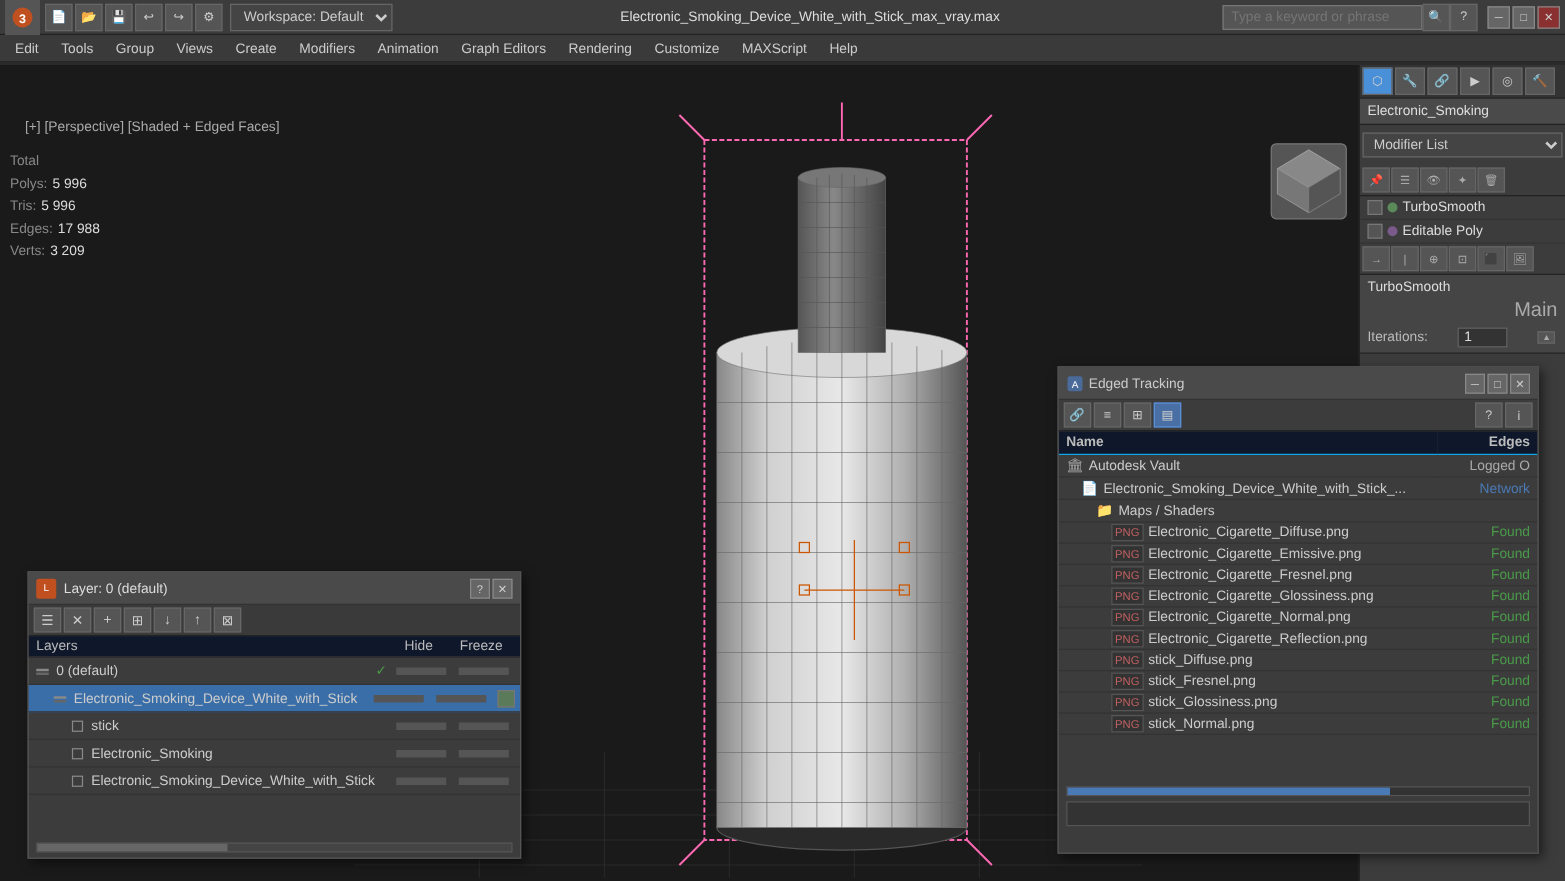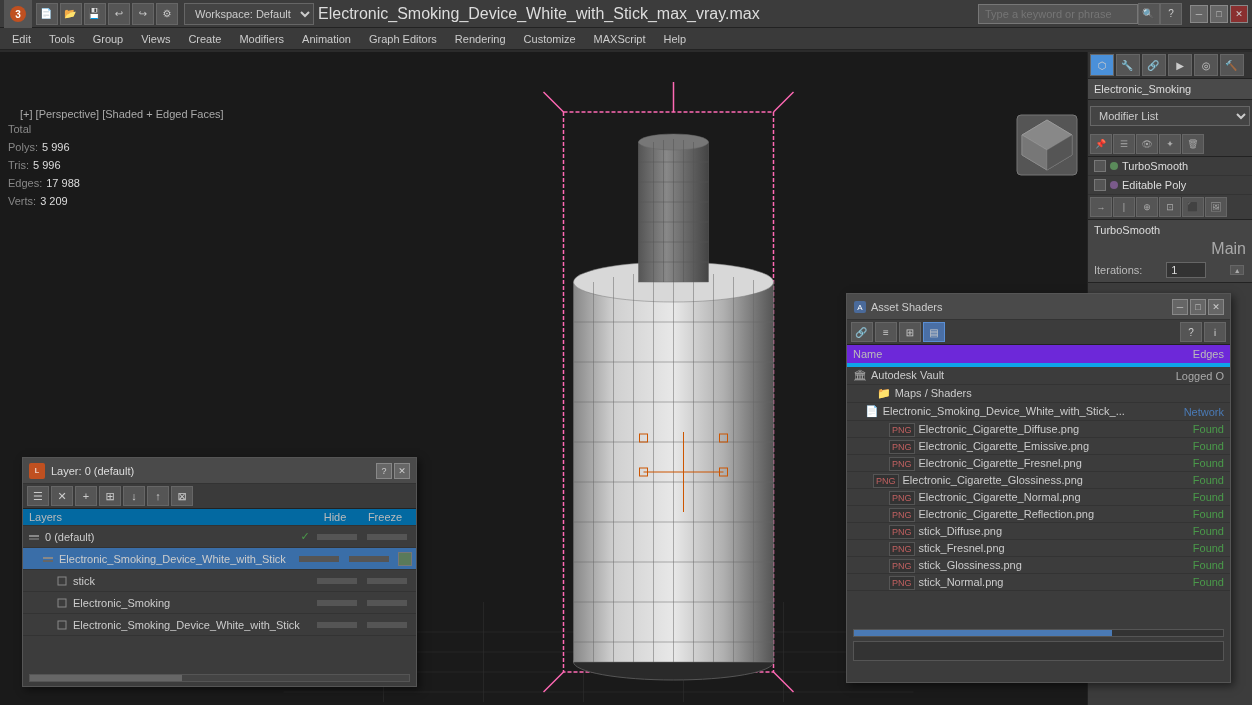--- a/index.html
+++ b/index.html
@@ -53,21 +53,22 @@
       background: #444;
       border: 1px solid #666;
       color: #ccc;
       padding: 2px 6px;
       height: 22px;
       font-size: 11px;
       margin: 0 4px;
     }
     .title-bar-text {
       flex: 1;
-      font-size: 16px;
+      text-align: center;
+      font-size: 11px;
       color: #ddd;
     }
     .search-bar {
       background: #555;
       border: 1px solid #777;
       color: #ccc;
       padding: 2px 6px;
       width: 160px;
       height: 20px;
       font-size: 11px;
@@ -103,21 +104,21 @@
     .menu-item {
       padding: 2px 8px;
       color: #ccc;
       cursor: pointer;
       font-size: 11px;
     }
 
     
     .viewport-label {
       position: absolute;
-      top: 56px;
+      top: 44px;
       left: 4px;
       color: #aaa;
       font-size: 11px;
       padding-left: 16px;
     }
 
     
     .stats {
       position: absolute;
       top: 68px;
@@ -345,26 +346,26 @@
     .at-tool-btn.active {
       background: #4a6fa5;
       border-color: #5a8fd5;
     }
     .at-table {
       width: 100%;
       border-collapse: collapse;
       font-size: 11px;
     }
     .at-table th {
-      background: #6d28d9;
+      background: #0f172a;
       color: #bbb;
       text-align: left;
       padding: 3px 6px;
-      border-bottom: 4px solid #0ea5e9;
-      font-weight: normal;
+      border-bottom: 1px solid #0ea5e9;
+      font-weight: bold;
     }
     .at-table td {
       padding: 2px 6px;
       border-bottom: 1px solid #333;
       color: #ccc;
     }
     .at-table-container {
       overflow-y: auto;
       height: 280px;
     }
@@ -450,21 +451,21 @@
       border: 1px solid #666;
       display: flex;
       align-items: center;
       justify-content: center;
       font-size: 11px;
       cursor: pointer;
       color: #ccc;
     }
     .layer-table-header {
       display: flex;
-      background: #0369a1;
+      background: #0f172a;
       padding: 2px 6px;
       border-bottom: 1px solid #333;
       font-size: 11px;
       color: #bbb;
     }
     .layer-name-col { flex: 1; }
     .layer-hide-col { width: 50px; text-align: center; }
     .layer-freeze-col { width: 50px; text-align: center; }
     .layer-item {
       display: flex;
@@ -745,21 +746,21 @@
     </div>
   </div>
 </div>
 
 <div class="asset-tracking">
   <div class="at-titlebar">
     <svg width="14" height="14" viewBox="0 0 14 14">
       <rect x="1" y="1" width="12" height="12" rx="2" fill="#4a6a9a"></rect>
       <text x="7" y="10" text-anchor="middle" fill="white" font-size="8">A</text>
     </svg>
-    <span style="margin-left:4px;">Asset Shaders</span>
+    <span style="margin-left:4px;">Edged Tracking</span>
     <div style="flex:1"></div>
     <div class="at-win-btn">─</div>
     <div class="at-win-btn">□</div>
     <div class="at-win-btn">✕</div>
   </div>
   <div class="at-toolbar">
     <div class="at-tool-btn">🔗</div>
     <div class="at-tool-btn">≡</div>
     <div class="at-tool-btn">⊞</div>
     <div class="at-tool-btn active">▤</div>
@@ -774,41 +775,41 @@
           <th>Name</th>
           <th style="width:80px;text-align:right;">Edges</th>
         </tr>
       </thead>
       <tbody id="asset-table-body">
       <tr>
             <td style="padding-left: 6px;"><span style="margin-right:4px;color:#aaa;">🏛</span>Autodesk Vault</td>
             <td style="text-align: right; color: rgb(170, 170, 170);">Logged O</td>
           </tr>
           <tr>
+            <td style="padding-left: 18px;"><span style="margin-right:4px;color:#7a9ada;">📄</span>Electronic_Smoking_Device_White_with_Stick_...</td>
+            <td style="text-align: right; color: rgb(74, 122, 181);">Network</td>
+          </tr>
+          <tr>
             <td style="padding-left: 30px;"><span style="margin-right:4px;color:#c8a040;">📁</span>Maps / Shaders</td>
             <td style="text-align: right;"></td>
           </tr>
           <tr>
-            <td style="padding-left: 18px;"><span style="margin-right:4px;color:#7a9ada;">📄</span>Electronic_Smoking_Device_White_with_Stick_...</td>
-            <td style="text-align: right; color: rgb(74, 122, 181);">Network</td>
-          </tr>
-          <tr>
             <td style="padding-left: 42px;"><span style="margin-right:4px;font-size:9px;color:#c06060;background:#333;padding:1px 2px;border:1px solid #555;">PNG</span>Electronic_Cigarette_Diffuse.png</td>
             <td style="text-align: right; color: rgb(74, 154, 74);">Found</td>
           </tr>
           <tr>
             <td style="padding-left: 42px;"><span style="margin-right:4px;font-size:9px;color:#c06060;background:#333;padding:1px 2px;border:1px solid #555;">PNG</span>Electronic_Cigarette_Emissive.png</td>
             <td style="text-align: right; color: rgb(74, 154, 74);">Found</td>
           </tr>
           <tr>
             <td style="padding-left: 42px;"><span style="margin-right:4px;font-size:9px;color:#c06060;background:#333;padding:1px 2px;border:1px solid #555;">PNG</span>Electronic_Cigarette_Fresnel.png</td>
             <td style="text-align: right; color: rgb(74, 154, 74);">Found</td>
           </tr>
           <tr>
-            <td style="padding-left: 26px;"><span style="margin-right:4px;font-size:9px;color:#c06060;background:#333;padding:1px 2px;border:1px solid #555;">PNG</span>Electronic_Cigarette_Glossiness.png</td>
+            <td style="padding-left: 42px;"><span style="margin-right:4px;font-size:9px;color:#c06060;background:#333;padding:1px 2px;border:1px solid #555;">PNG</span>Electronic_Cigarette_Glossiness.png</td>
             <td style="text-align: right; color: rgb(74, 154, 74);">Found</td>
           </tr>
           <tr>
             <td style="padding-left: 42px;"><span style="margin-right:4px;font-size:9px;color:#c06060;background:#333;padding:1px 2px;border:1px solid #555;">PNG</span>Electronic_Cigarette_Normal.png</td>
             <td style="text-align: right; color: rgb(74, 154, 74);">Found</td>
           </tr>
           <tr>
             <td style="padding-left: 42px;"><span style="margin-right:4px;font-size:9px;color:#c06060;background:#333;padding:1px 2px;border:1px solid #555;">PNG</span>Electronic_Cigarette_Reflection.png</td>
             <td style="text-align: right; color: rgb(74, 154, 74);">Found</td>
           </tr>

